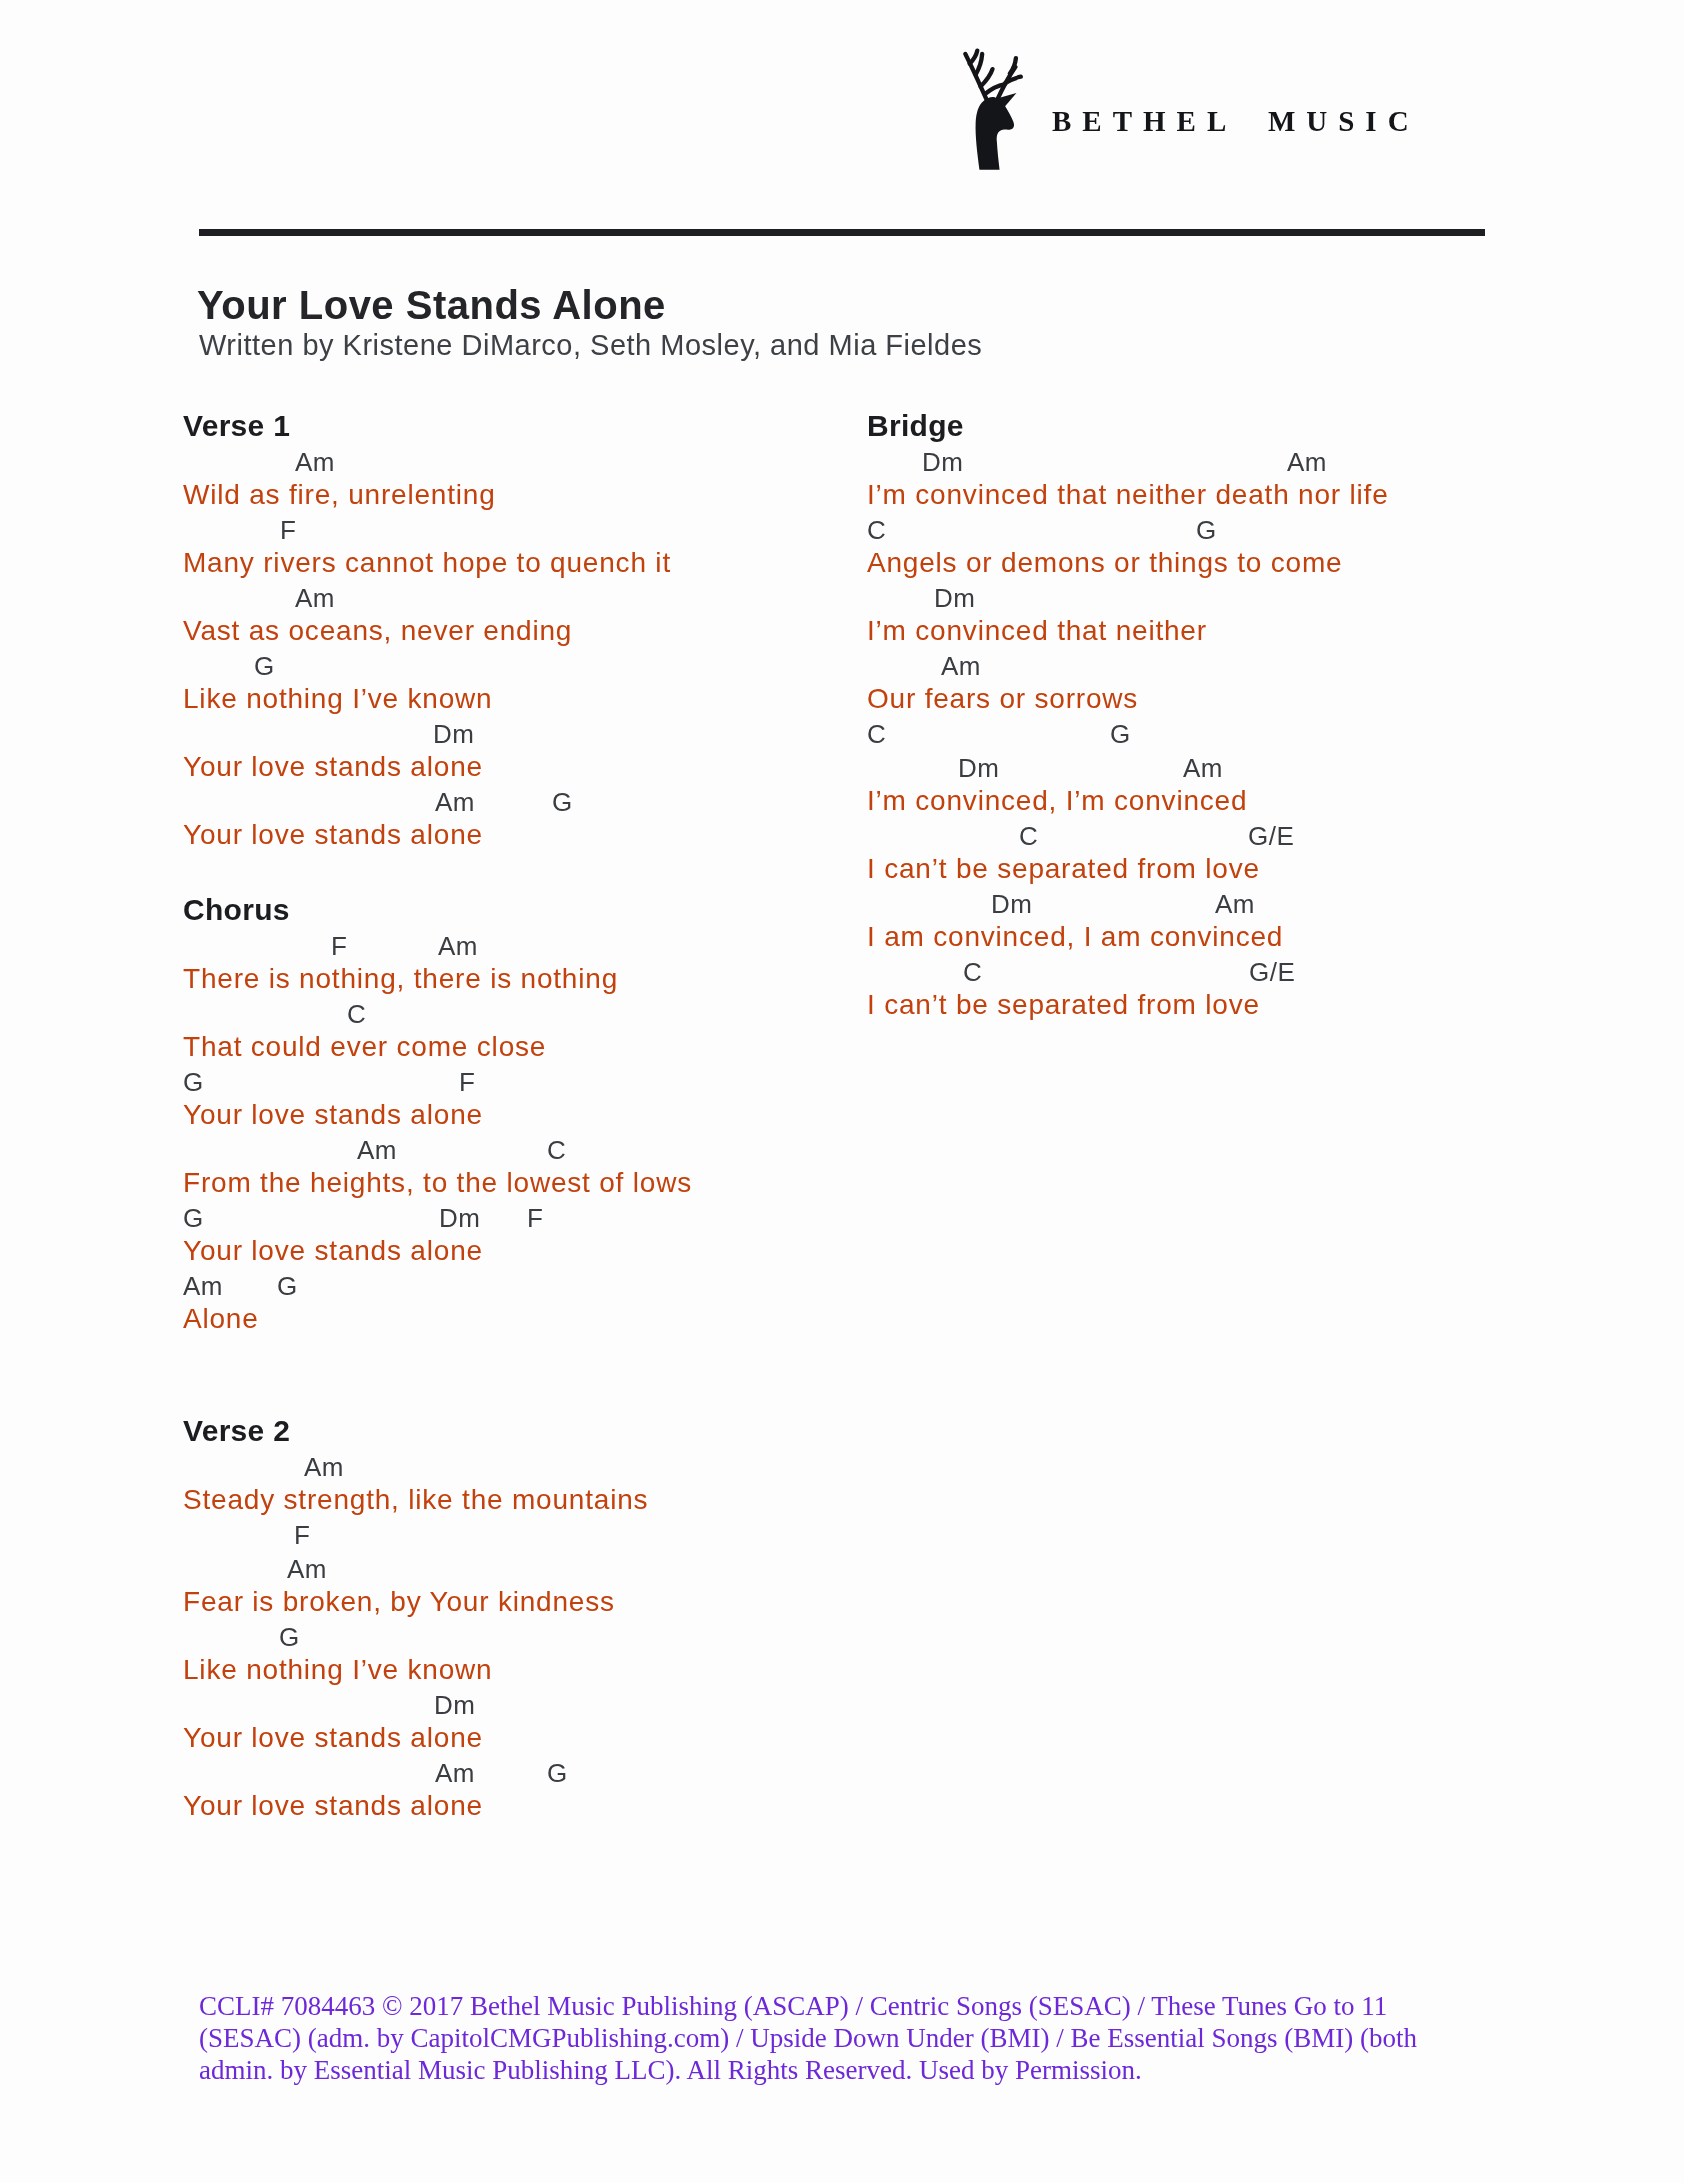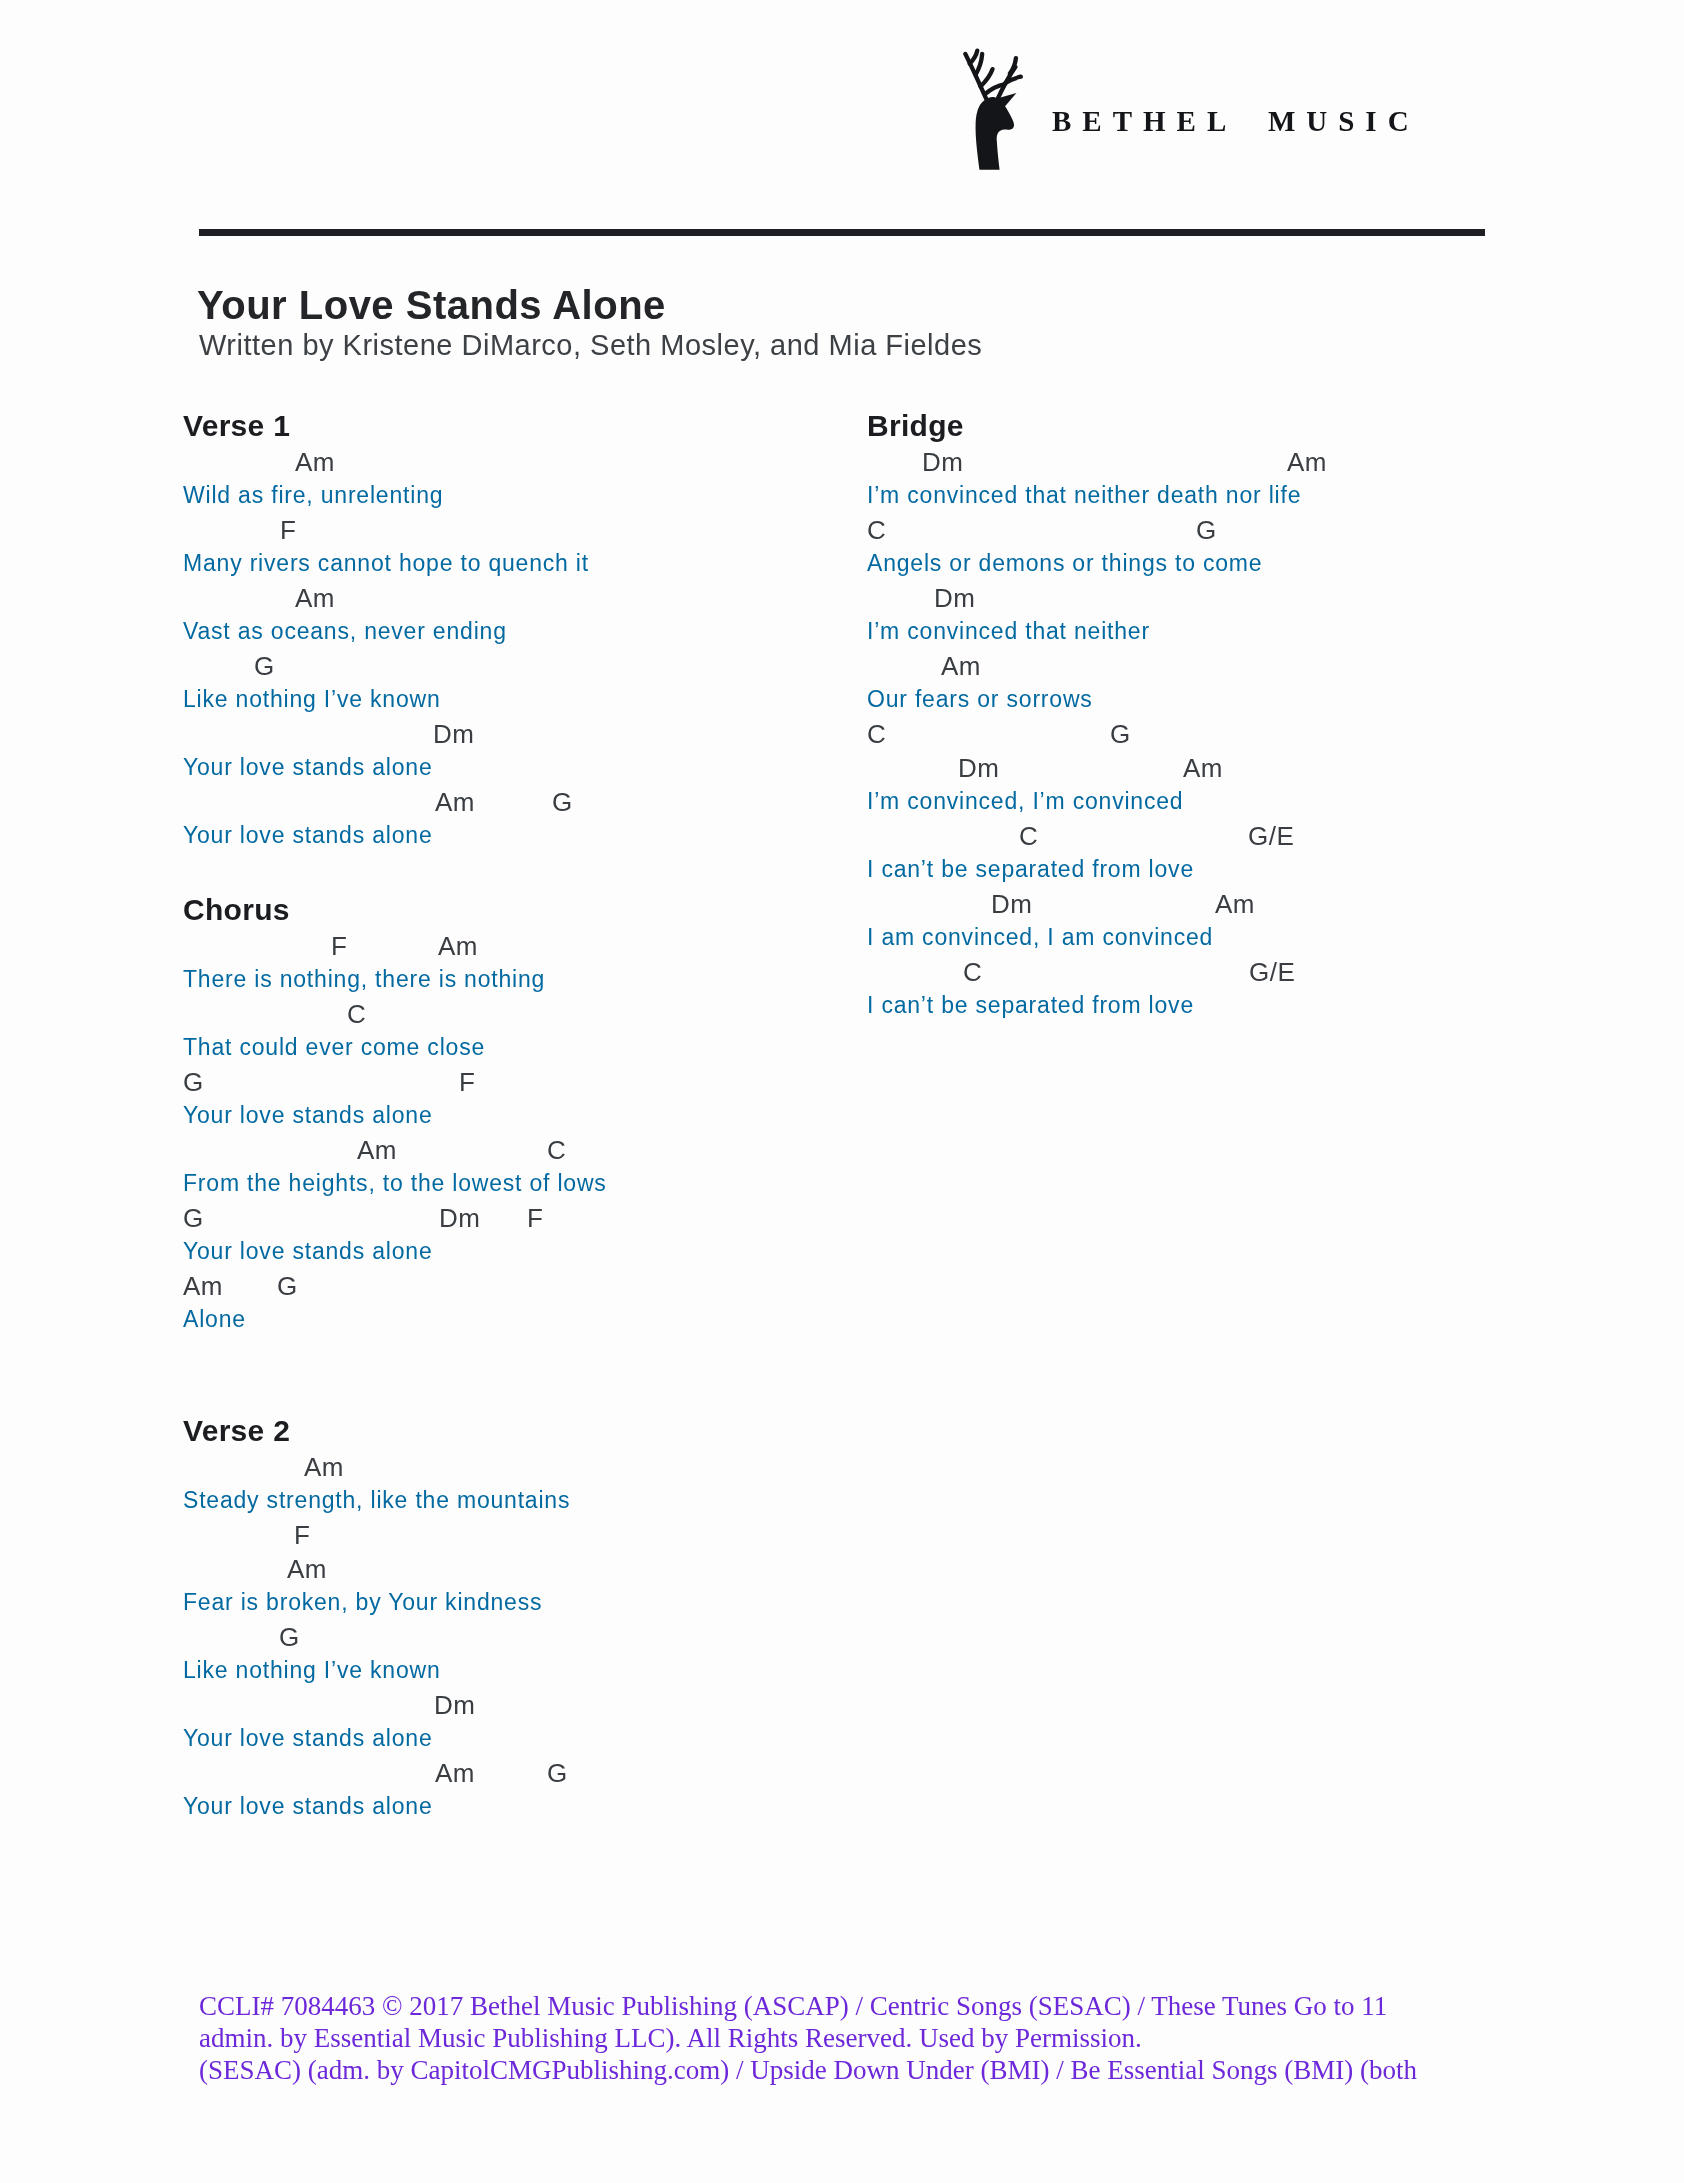--- a/index.html
+++ b/index.html
@@ -40,21 +40,21 @@
   .col-left{left:183px;width:693px;}
   .col-right{left:867px;width:775px;}
   .section{margin-top:41px;}
   .section:first-child{margin-top:0;}
   .section.extra-gap{margin-top:78px;}
   .section-heading{
     height:35px;line-height:33px;
     font-size:30px;font-weight:700;letter-spacing:0.3px;color:#1b1d20;
   }
   .line{position:relative;height:34px;line-height:34px;white-space:nowrap;}
-  .line.lyric{font-size:23px;letter-spacing:0.8px;color:#0369a1;}
+  .line.lyric{font-size:28px;letter-spacing:0.8px;color:#c2410c;}
   .chord{
     position:absolute;top:0;height:34px;line-height:36px;
     font-size:26px;letter-spacing:0.5px;color:#3a3e42;
   }
 
   
   .footer{
     position:absolute;left:199px;top:1990px;width:1321px;
     font-family:"Liberation Serif", serif;
     font-size:27px;line-height:32px;color:#6d28d9;
@@ -220,18 +220,18 @@
         <div class="line chords">
           <span class="chord" style="left: 96px;">C</span>
           <span class="chord" style="left: 382px;">G/E</span>
         </div>
         <div class="line lyric">I can’t be separated from love</div>
       </section>
     </div>
 
   <div class="footer">
       <div class="footer-line">CCLI# 7084463 © 2017 Bethel Music Publishing (ASCAP) / Centric Songs (SESAC) / These Tunes Go to 11</div>
+      <div class="footer-line">(SESAC) (adm. by CapitolCMGPublishing.com) / Upside Down Under (BMI) / Be Essential Songs (BMI) (both</div>
       <div class="footer-line">admin. by Essential Music Publishing LLC). All Rights Reserved. Used by Permission.</div>
-      <div class="footer-line">(SESAC) (adm. by CapitolCMGPublishing.com) / Upside Down Under (BMI) / Be Essential Songs (BMI) (both</div>
     </div>
 
 </div>
 
 
 </body></html>

